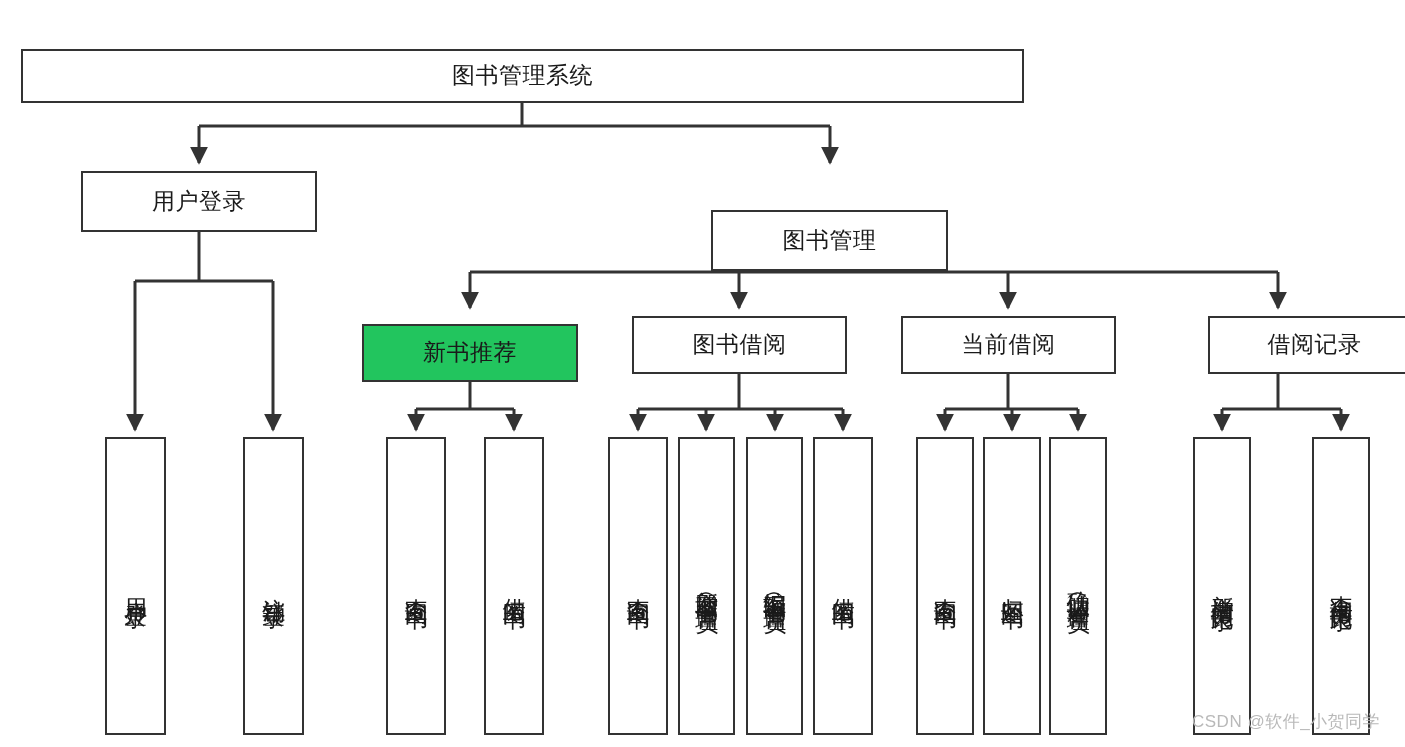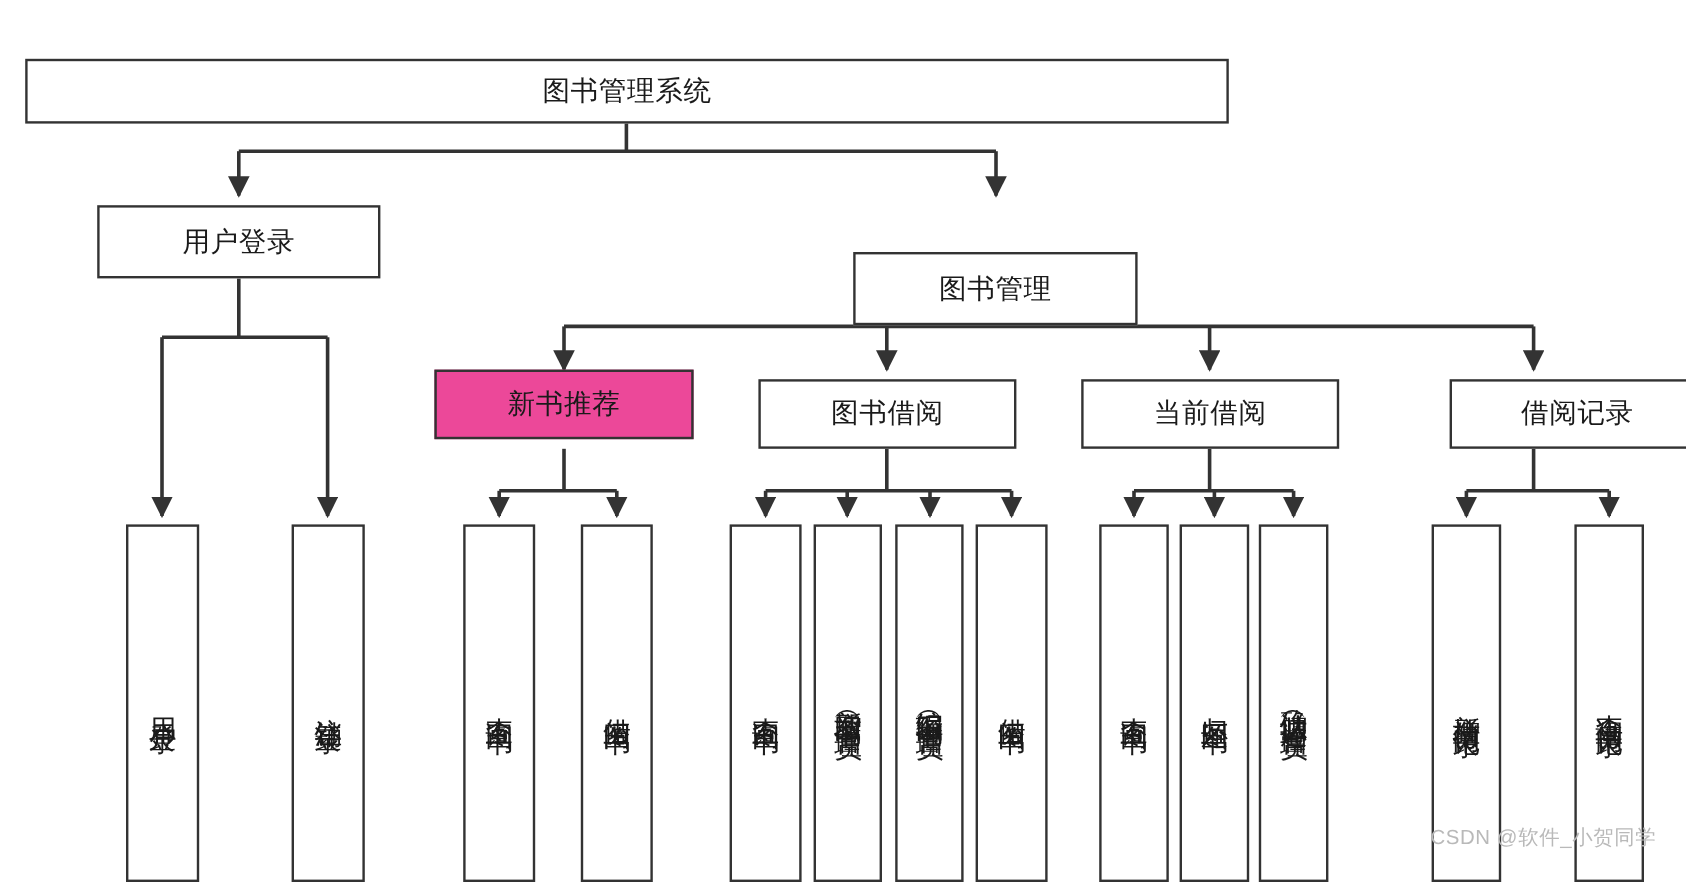--- a/index.html
+++ b/index.html
@@ -124,21 +124,21 @@
     <span class="label">图书管理系统</span>
   </div>
 
   <div class="node horiz" style="left: 81px; top: 171px; width: 236px; height: 61px; border-color: rgb(51, 51, 51); background: rgb(255, 255, 255); color: rgb(26, 26, 26);">
     <span class="label">用户登录</span>
   </div>
   <div class="node horiz" style="left: 711px; top: 171px; width: 237px; height: 61px; border-color: rgb(51, 51, 51); background: rgb(255, 255, 255); color: rgb(26, 26, 26); margin-top: 39px;">
     <span class="label">图书管理</span>
   </div>
 
-  <div class="node horiz" style="left: 362px; top: 308px; width: 216px; height: 58px; border-color: rgb(51, 51, 51); background: #ec4899; color: rgb(26, 26, 26);">
+  <div class="node horiz" style="left: 362px; top: 324px; width: 216px; height: 58px; border-color: rgb(51, 51, 51); background: #22c55e; color: rgb(26, 26, 26);">
     <span class="label">新书推荐</span>
   </div>
   <div class="node horiz" style="left: 901px; top: 316px; width: 215px; height: 58px; border-color: rgb(51, 51, 51); background: rgb(255, 255, 255); color: rgb(26, 26, 26);">
     <span class="label">当前借阅</span>
   </div>
   <div class="node horiz" style="left: 632px; top: 316px; width: 215px; height: 58px; border-color: rgb(51, 51, 51); background: rgb(255, 255, 255); color: rgb(26, 26, 26);">
     <span class="label">图书借阅</span>
   </div>
   <div class="node horiz" style="left: 1172px; top: 316px; width: 213px; height: 58px; border-color: rgb(51, 51, 51); background: rgb(255, 255, 255); color: rgb(26, 26, 26); margin-left: 36px;">
     <span class="label">借阅记录</span>
@@ -177,15 +177,15 @@
   <div class="node vert" style="left: 1049px; top: 437px; width: 58px; height: 298px; border-color: rgb(51, 51, 51); background: rgb(255, 255, 255); color: rgb(26, 26, 26);">
     <span class="label">确认归还（管理员）</span>
   </div>
   <div class="node vert" style="left: 1193px; top: 437px; width: 58px; height: 298px; border-color: rgb(51, 51, 51); background: rgb(255, 255, 255); color: rgb(26, 26, 26);">
     <span class="label">新增借阅记录</span>
   </div>
   <div class="node vert" style="left: 1312px; top: 437px; width: 58px; height: 298px; border-color: rgb(51, 51, 51); background: rgb(255, 255, 255); color: rgb(26, 26, 26);">
     <span class="label">查询借阅记录</span>
   </div>
 
-  <div class="watermark" style="left: 1192px; top: 686px;">CSDN @软件_小贺同学</div>
+  <div class="watermark" style="left: 1192px; top: 710px;">CSDN @软件_小贺同学</div>
 
 </div>
 
 </body></html>

